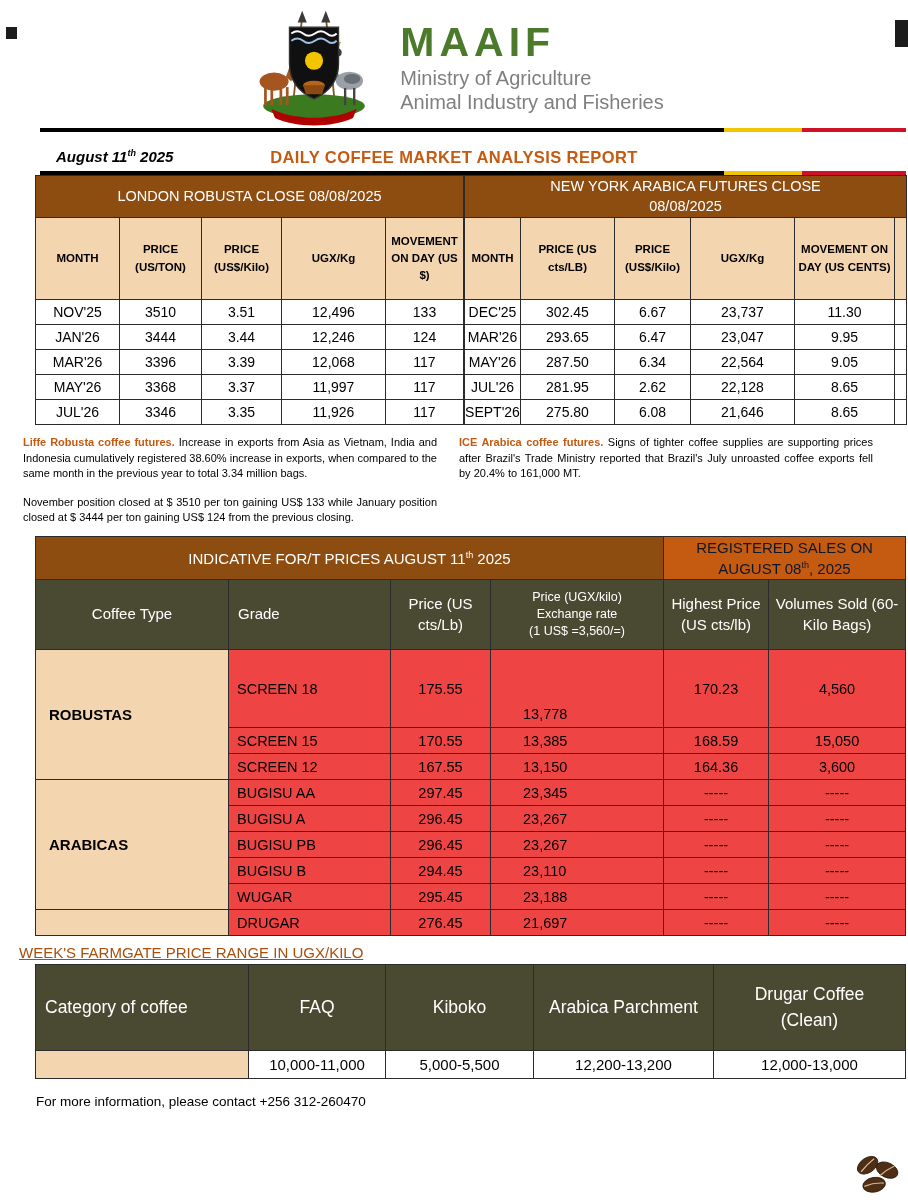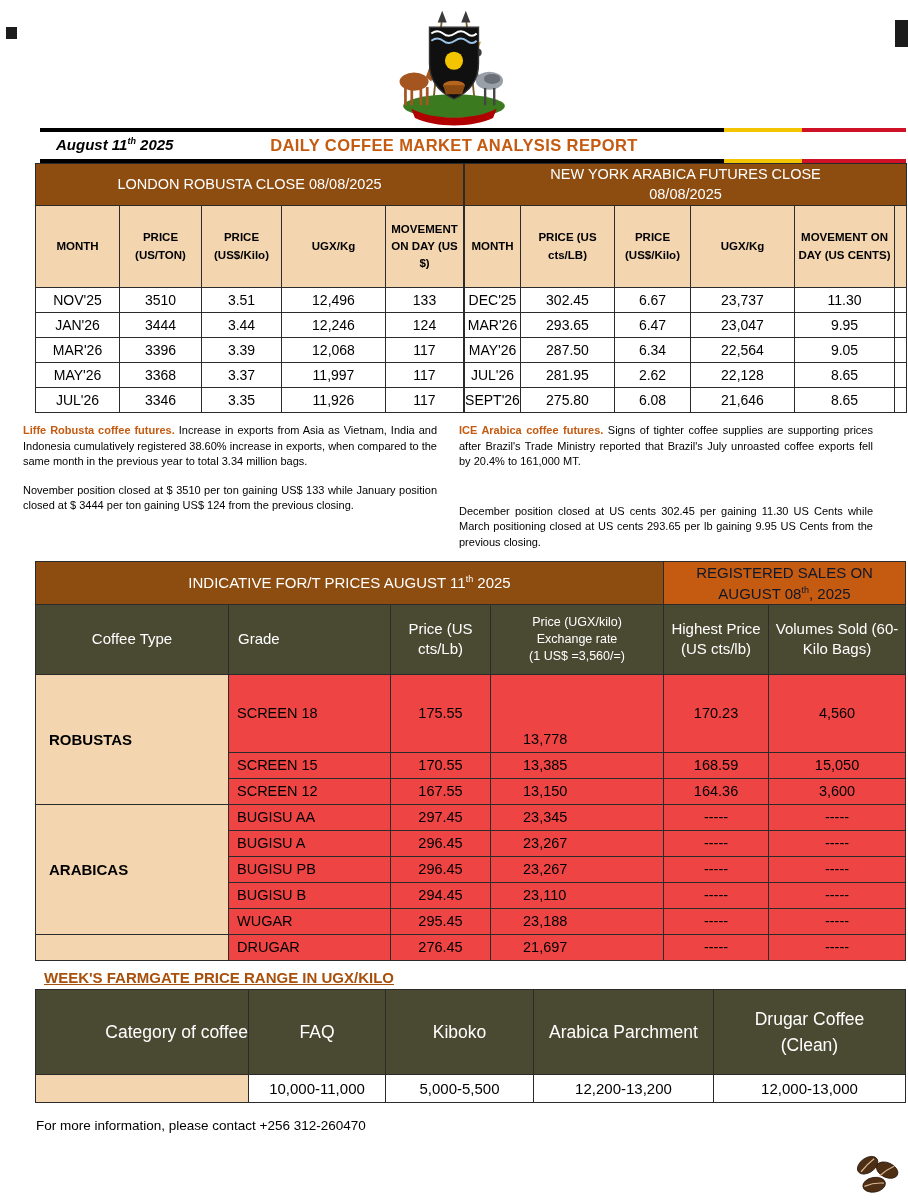--- a/index.html
+++ b/index.html
@@ -3,21 +3,21 @@
 <meta charset="utf-8">
 <style>
   *{box-sizing:border-box;margin:0;padding:0}
   body{width:908px;height:1200px;background:#fff;font-family:"Liberation Sans",sans-serif;color:#000}
   .page{position:relative;width:908px;height:1200px;overflow:hidden;background:#fff}
   .header{display:flex;justify-content:center;align-items:center;gap:16px;padding-top:8px;height:128px}
   .logo{width:140px;height:118px;flex:0 0 auto}
   .acronym{font-size:41px;font-weight:bold;color:#4C7A2B;letter-spacing:5px;line-height:1.05}
   .orgsub{font-size:20px;color:#7f7f7f;line-height:1.18;margin-top:3px}
   .rule{height:4px;margin-left:40px;width:866px;background:linear-gradient(to right,#000 0%,#000 79%,#F2C500 79%,#F2C500 88%,#CE1126 88%,#CE1126 100%)}
-  .title-row{position:relative;height:26px;margin-top:0;margin-bottom:1px}
+  .title-row{position:relative;height:26px;margin-top:12px;margin-bottom:1px}
   .date{position:absolute;left:56px;top:4px;font-size:15px;font-weight:bold;font-style:italic}
   .report-title{display:block;text-align:center;padding-top:4px;font-size:16.5px;font-weight:bold;color:#C55A11;letter-spacing:.4px}
   table{border-collapse:collapse;table-layout:fixed}
   .futures-wrap{display:flex;margin-left:35px}
   .futures th,.futures td{border:1px solid #2b2b2b}
   .futures .bar{background:#8E4D10;color:#fff;font-weight:normal;font-size:14.5px;height:42px;line-height:1.35}
   .futures .sub th{background:#F3D5B0;font-weight:bold;font-size:11.5px;height:82px;padding:2px;line-height:1.5;vertical-align:middle}
   .futures td{height:25px;text-align:center;font-size:14px;background:#fff}
   .commentary{display:flex;gap:22px;margin:10px 35px 0 23px;text-align:justify;font-size:11px;line-height:1.42}
   .commentary .col{flex:1}
@@ -31,25 +31,25 @@
   .indicative .head th{background:#4A4A33;color:#fff;font-weight:normal;font-size:15px;height:70px;line-height:1.35;vertical-align:middle;padding:2px}
   .indicative .head th.al{text-align:left;padding-left:9px}
   .indicative .head th.small div{font-size:12.5px;line-height:1.35}
   .indicative td{background:#ef4444;font-size:14.5px;height:26px}
   .indicative tr.tall{height:78px}
   .indicative td.type{background:#F3D5B0;font-weight:bold;font-size:15px;text-align:left;padding-left:13px}
   .indicative td.grade{text-align:left;padding-left:8px}
   .indicative td.num{text-align:center}
   .indicative td.ugx{text-align:left;padding-left:32px}
   .indicative td.vb{vertical-align:bottom;padding-bottom:5px}
-  .farm-heading{margin:8px 0 3px 44px;font-size:15px;font-weight:bold;color:#A84F0B;text-decoration:underline}
+  .farm-heading{margin:8px 0 3px 19px;font-size:15px;font-weight:normal;color:#A84F0B;text-decoration:underline}
   .farmgate{width:870px;margin-left:35px}
   .farmgate th,.farmgate td{border:1px solid #2b2b2b}
   .farmgate .head th{background:#4A4A33;color:#fff;font-weight:normal;font-size:17.5px;height:56px;line-height:1.5;vertical-align:middle}
-  .farmgate .head th.al{text-align:right;padding-left:26px}
+  .farmgate .head th.al{text-align:left;padding-left:9px}
   .farmgate .head th.narrow{padding:16px 30px}
   .farmgate td{background:#fff;text-align:center;font-size:15px;height:28px}
   .farmgate td.peach{background:#F3D5B0}
   .footer{margin:15px 0 0 36px;font-size:13.5px}
   .beans{position:absolute;right:3px;bottom:2px}
   .mark-a{position:absolute;left:6px;top:27px;width:11px;height:12px;background:#1c1c1c}
   .mark-b{position:absolute;right:0;top:20px;width:13px;height:27px;background:#1c1c1c}
   sup{font-size:.6em}
 </style>
 </head>
@@ -93,20 +93,27 @@
 
       <path d="M48,20 h54 v40 q0,27 -27,39 q-27,-12 -27,-39 z" fill="#101010" stroke="#333" stroke-width="1.5"></path>
       <path d="M50,27 q7,-5 13,0 t13,0 t13,0 t11,0" stroke="#ffffff" fill="none" stroke-width="2.2"></path>
       <path d="M50,35 q7,-5 13,0 t13,0 t13,0 t11,0" stroke="#9CC3E5" fill="none" stroke-width="2.2"></path>
       <circle cx="75" cy="57" r="10" fill="#F2C500"></circle>
       <ellipse cx="75" cy="84" rx="12" ry="5" fill="#B5651D"></ellipse>
       <path d="M63,84 h24 l-3,10 h-18 z" fill="#8a4a12"></path>
 
       <path d="M28,110 C52,123 98,123 122,110 L118,120 C95,131 55,131 32,120 Z" fill="#B00000"></path>
     </svg>
+    <div class="brand">
+      <div class="acronym">MAAIF</div>
+      <div class="orgsub">
+        <div>Ministry of Agriculture</div>
+        <div>Animal Industry and Fisheries</div>
+      </div>
+    </div>
   </div>
 
   <div class="rule"></div>
   <div class="title-row">
     <span class="date"><span>August 11</span><sup>th</sup><span> 2025</span></span>
     <span class="report-title">DAILY COFFEE MARKET ANALYSIS REPORT</span>
   </div>
   <div class="rule"></div>
 
   <div class="futures-wrap">
@@ -240,21 +247,20 @@
     </table>
   </div>
 
   <div class="commentary">
     <div class="col">
       <p><span class="lead">Liffe Robusta coffee futures.</span> <span>Increase in exports from Asia as Vietnam, India and Indonesia cumulatively registered 38.60% increase in exports, when compared to the same month in the previous year to total 3.34 million bags.</span></p>
       <p class="p2">November position closed at $ 3510 per ton gaining US$ 133 while January position closed at $ 3444 per ton gaining US$ 124 from the previous closing.</p>
     </div>
     <div class="col col-right">
       <p><span class="lead">ICE Arabica coffee futures.</span> <span>Signs of tighter coffee supplies are supporting prices after Brazil's Trade Ministry reported that Brazil's July unroasted coffee exports fell by 20.4% to 161,000 MT.</span></p>
-      <p class="p2">December position closed at US cents 302.45 per gaining 11.30 US Cents while March positioning closed at US cents 293.65 per lb gaining 9.95 US Cents from the previous closing.</p>
     </div>
   </div>
 
   <table class="indicative">
     <colgroup>
         <col style="width:193px">
         <col style="width:162px">
         <col style="width:100px">
         <col style="width:173px">
         <col style="width:105px">

